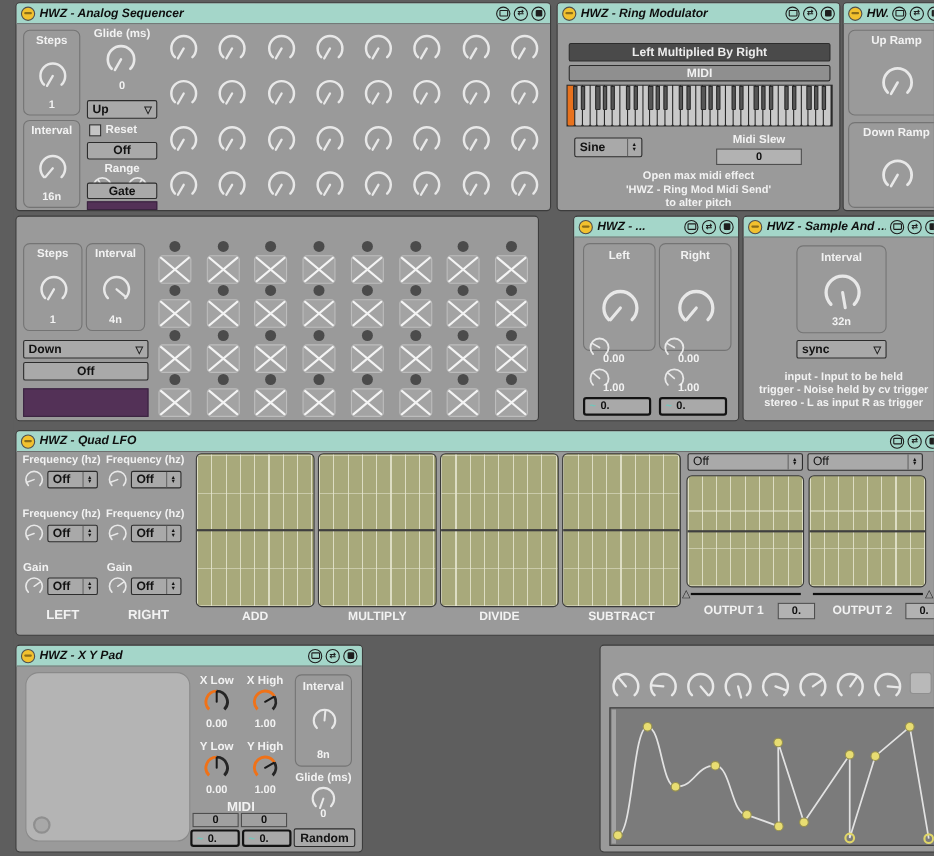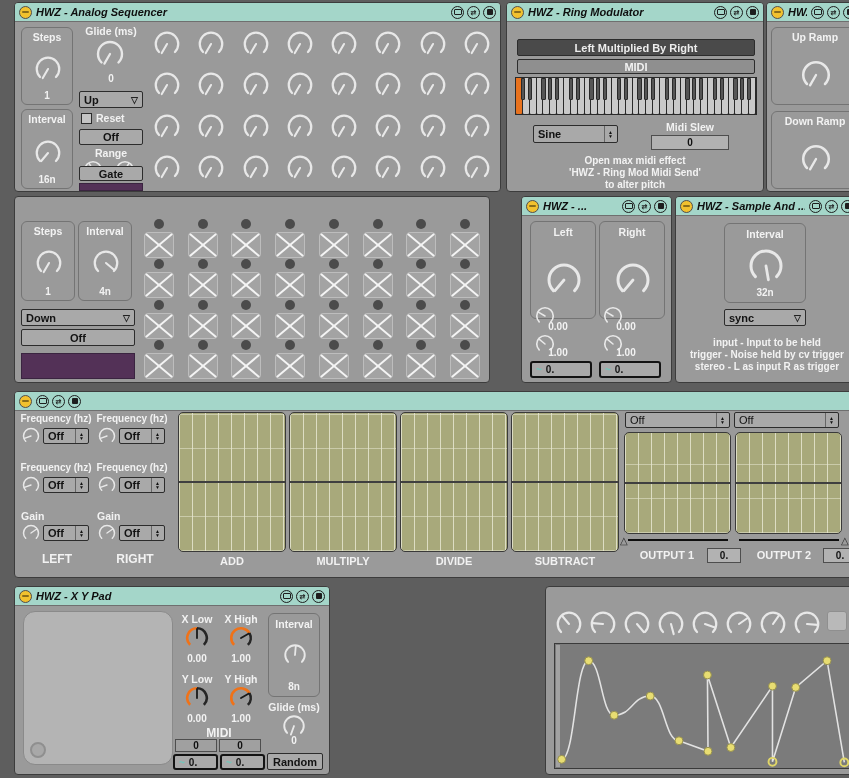--- a/index.html
+++ b/index.html
@@ -340,21 +340,21 @@
         <div class="bkey" style="left: 156.589px; width: 4.25143px; height: 21.6px;"></div>
         <div class="bkey" style="left: 170.303px; width: 4.25143px; height: 21.6px;"></div>
         <div class="bkey" style="left: 177.16px; width: 4.25143px; height: 21.6px;"></div>
         <div class="bkey" style="left: 184.017px; width: 4.25143px; height: 21.6px;"></div>
         <div class="bkey" style="left: 197.731px; width: 4.25143px; height: 21.6px;"></div>
         <div class="bkey" style="left: 204.589px; width: 4.25143px; height: 21.6px;"></div>
         <div class="bkey" style="left: 218.303px; width: 4.25143px; height: 21.6px;"></div>
         <div class="bkey" style="left: 225.16px; width: 4.25143px; height: 21.6px;"></div>
         <div class="bkey" style="left: 232.017px; width: 4.25143px; height: 21.6px;"></div>
       </div>
-    <div class="sel" style="left:26px;top:122px;width:85px;height:18px;">
+    <div class="sel" style="left:15px;top:122px;width:62px;height:18px;">
       <span>Sine</span>
       <span class="stp">
           <span>▲</span>
           <span>▼</span>
         </span>
     </div>
     <div class="lbl" style="left:140px;top:118px;width:86px;">Midi Slew</div>
     <div class="nbox" style="left:144px;top:132px;width:78px;height:15px;">0</div>
     <div class="helpline" style="top:152px;">Open max midi effect</div>
     <div class="helpline" style="top:164px;">'HWZ - Ring Mod Midi Send'</div>
@@ -659,20 +659,21 @@
       <span class="tri">▽</span>
     </div>
     <div class="helpline" style="top:140px;">input - Input to be held</div>
     <div class="helpline" style="top:152px;">trigger - Noise held by cv trigger</div>
     <div class="helpline" style="top:164px;">stereo - L as input R as trigger</div>
   </div>
 
   <div class="dev" style="left:2px;top:391px;width:845px;height:187px;">
     <div class="tbar">
       <span class="act"></span>
+      <span class="ttl">HWZ - Quad LFO</span>
       <span class="ticons">
         <span class="tb">
             <span class="rect"></span>
           </span>
         <span class="tb">
             <span class="swap">⇄</span>
           </span>
         <span class="tb">
             <span class="disk"></span>
           </span>

